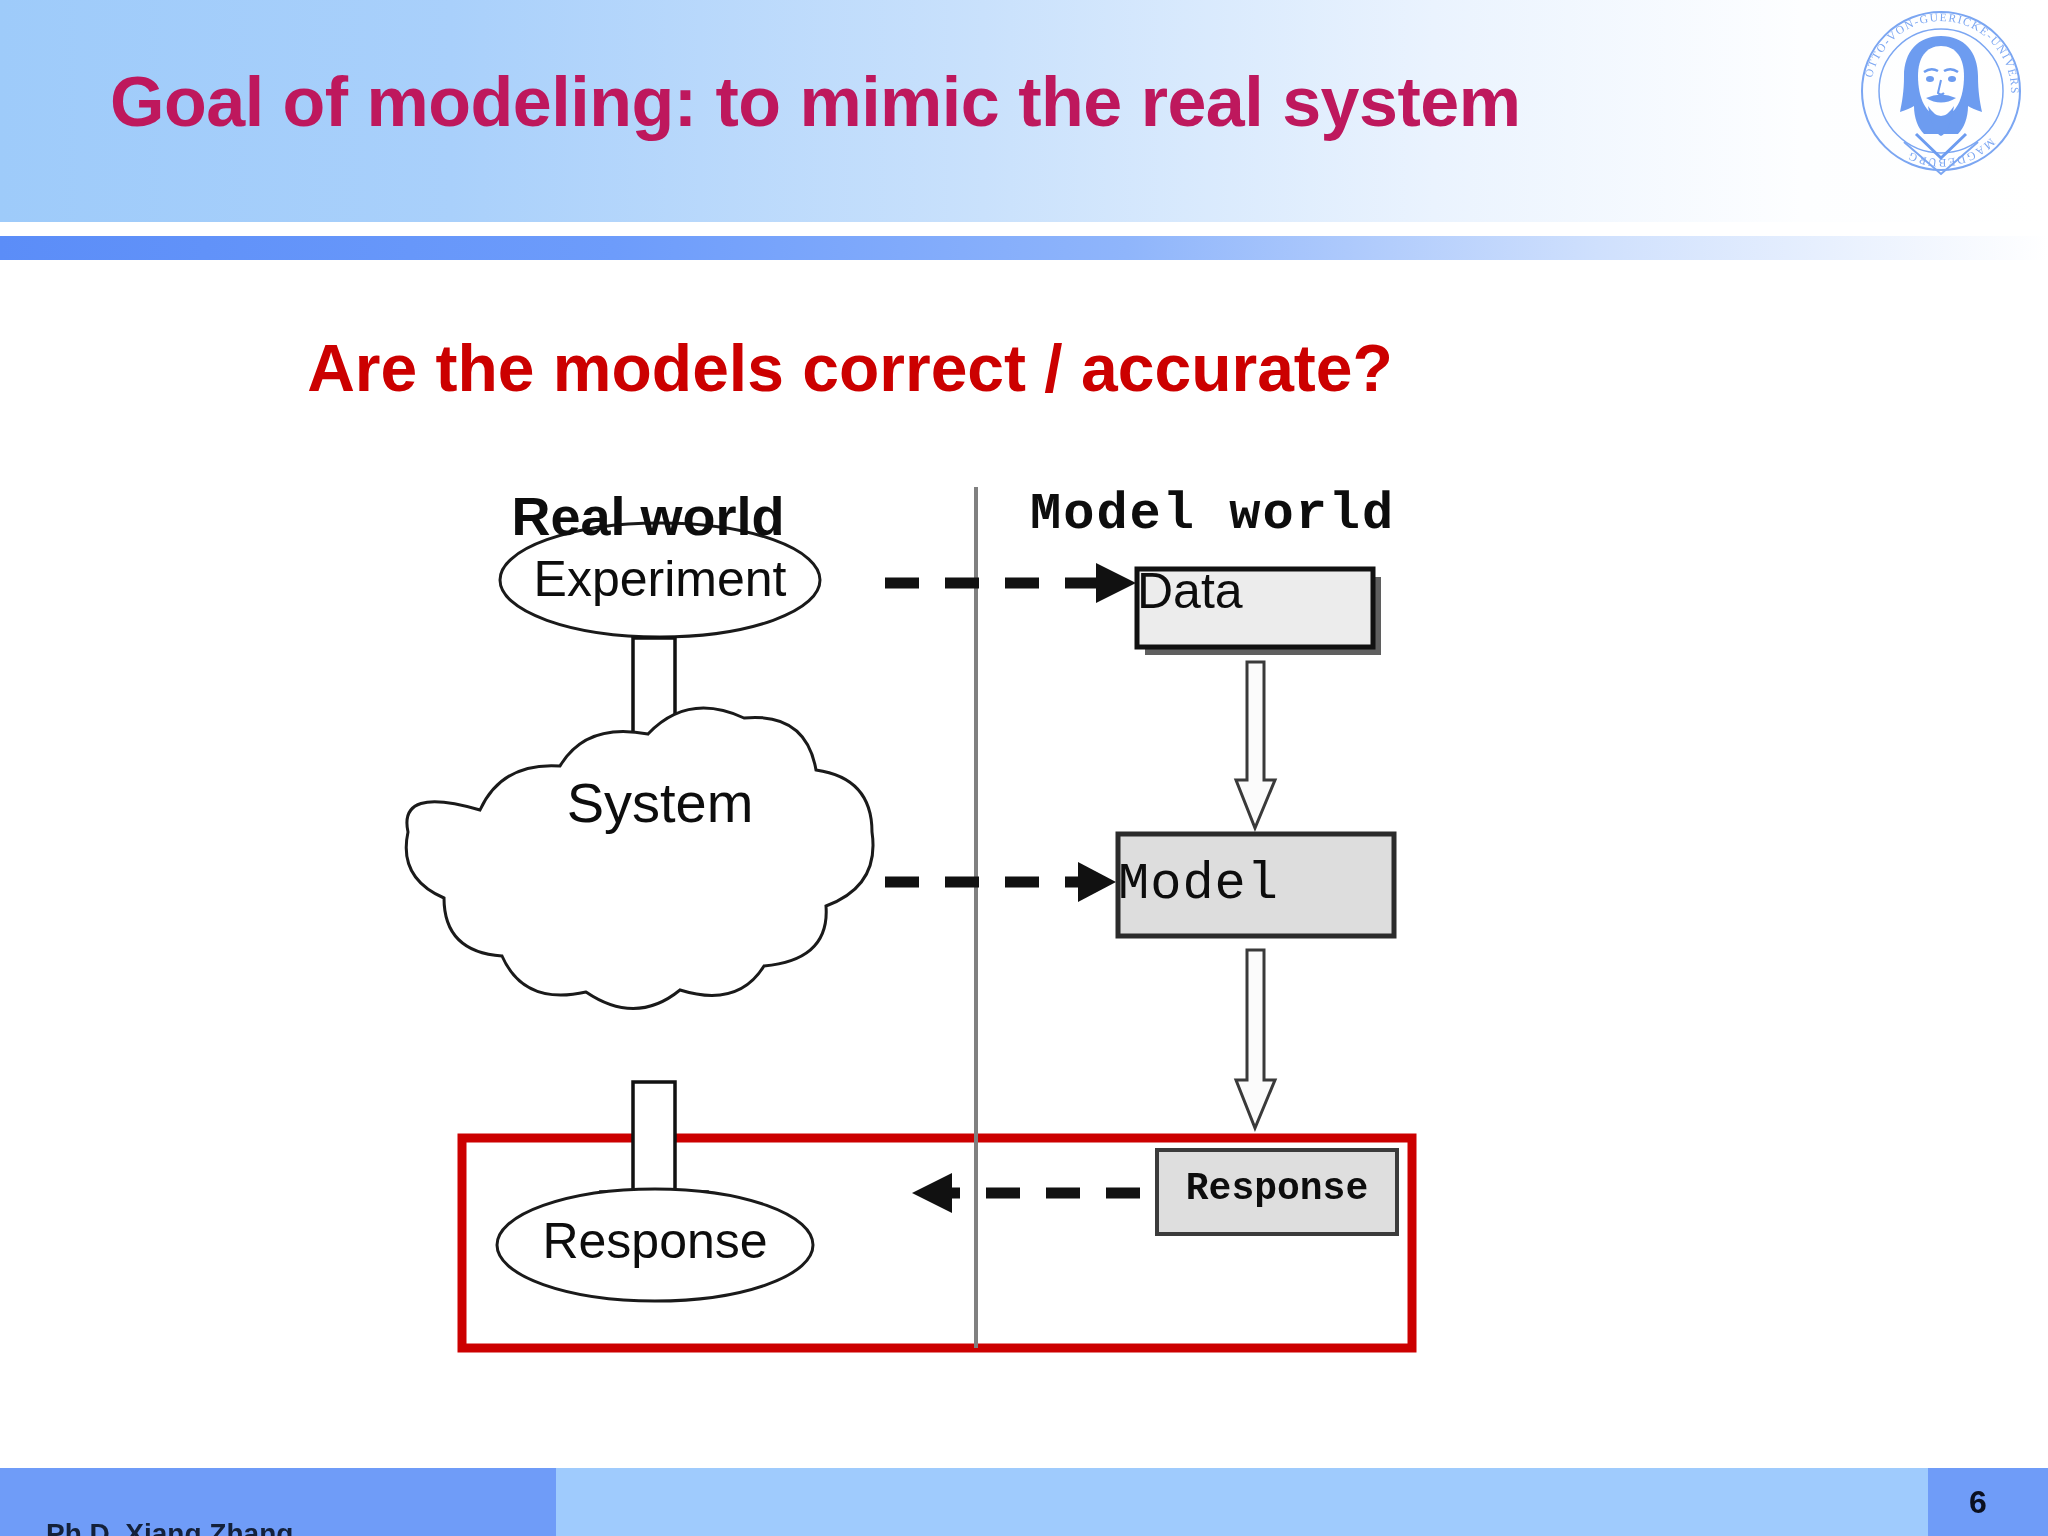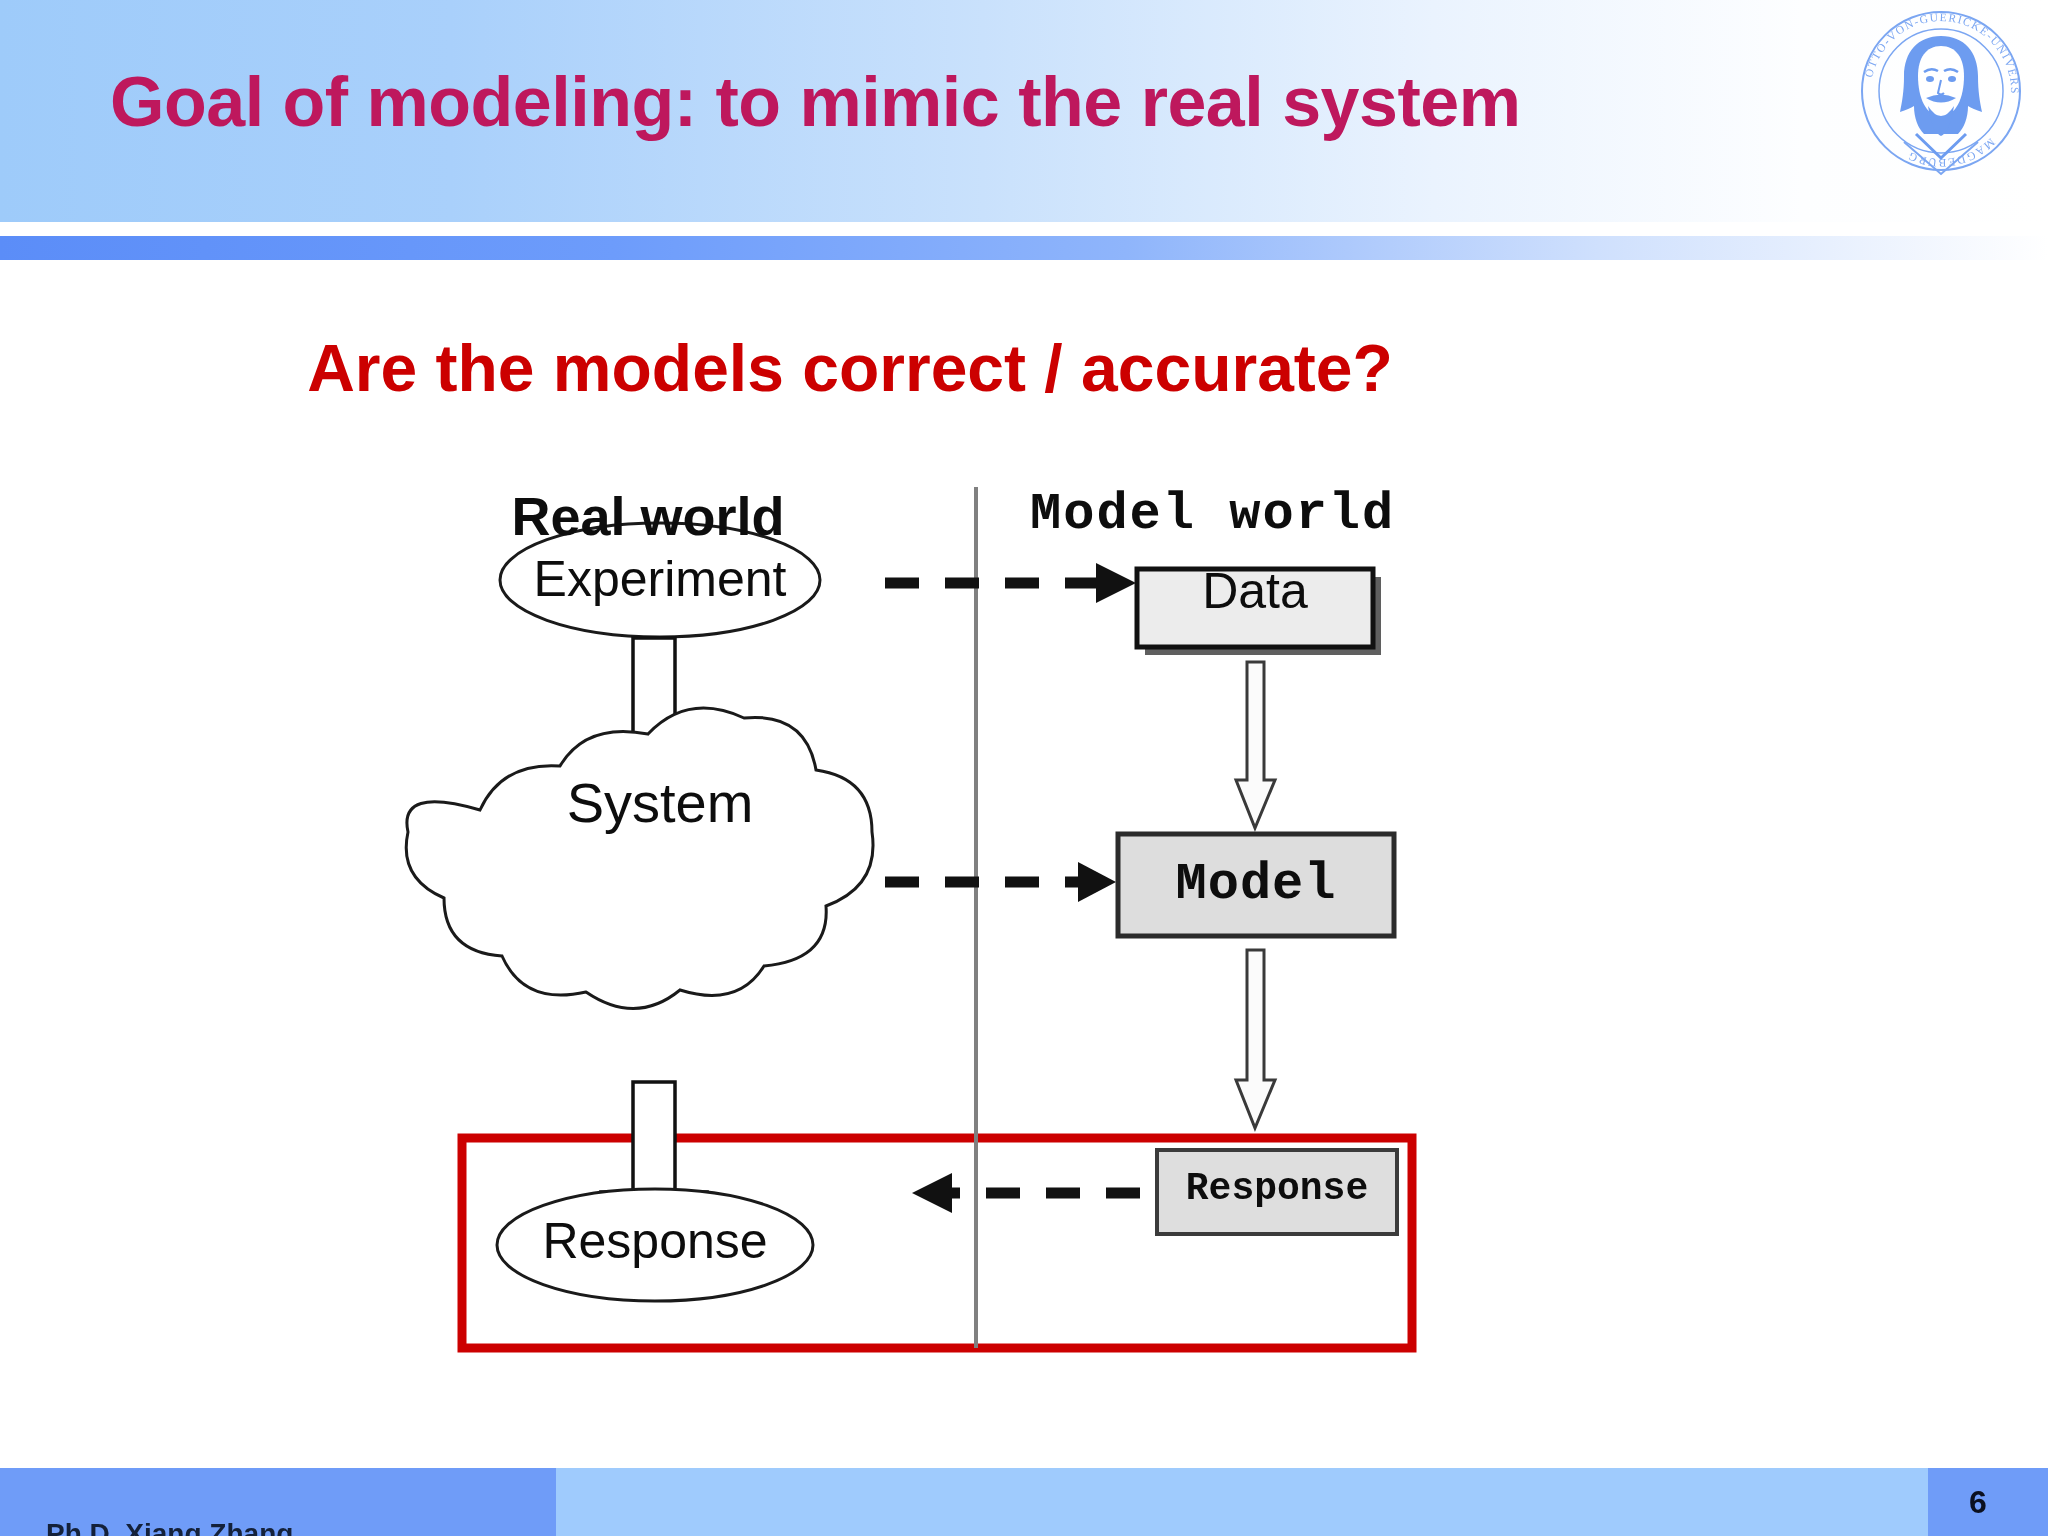--- a/index.html
+++ b/index.html
@@ -224,23 +224,23 @@
 <div>
   <div style="position:absolute;left:478px;top:485px;width:340px;text-align:center;font-size:54px;font-weight:bold;color:#0d0d0d;font-family:'Liberation Sans',sans-serif;">Real world</div>
   <div style="position:absolute;left:1030px;top:485px;width:500px;text-align:left;font-size:52px;font-weight:bold;color:#0d0d0d;font-family:'Liberation Mono',monospace;letter-spacing:2px;">Model world</div>
 
   <div style="position:absolute;left:500px;top:550px;width:320px;text-align:center;font-size:50px;color:#0d0d0d;font-family:'Liberation Sans',sans-serif;">Experiment</div>
 
   <div style="position:absolute;left:490px;top:770px;width:340px;text-align:center;font-size:56px;color:#0d0d0d;font-family:'Liberation Sans',sans-serif;">System</div>
 
   <div style="position:absolute;left:495px;top:1212px;width:320px;text-align:center;font-size:50px;color:#0d0d0d;font-family:'Liberation Sans',sans-serif;">Response</div>
 
-  <div style="position:absolute;left:1137px;top:562px;width:236px;text-align:center;font-size:50px;color:#0d0d0d;font-family:'Liberation Sans',sans-serif;">Data</div>
-
-  <div style="position:absolute;left:1118px;top:855px;width:276px;text-align:center;font-size:52px;font-weight:bold;color:#0d0d0d;font-family:'Liberation Mono',monospace;letter-spacing:1px;">Model</div>
+  <div style="position:absolute;left:1137px;top:562px;width:236px;text-align:left;font-size:50px;color:#0d0d0d;font-family:'Liberation Sans',sans-serif;">Data</div>
+
+  <div style="position:absolute;left:1118px;top:855px;width:276px;font-size:52px;font-weight:normal;color:#0d0d0d;font-family:'Liberation Mono',monospace;letter-spacing:1px;">Model</div>
 
   <div style="position:absolute;left:1157px;top:1167px;width:240px;text-align:center;font-size:38px;font-weight:bold;color:#0d0d0d;font-family:'Liberation Mono',monospace;">Response</div>
 </div>
 
 <div id="footer">
   <div class="foot-seg" id="foot-left"></div>
   <div class="foot-seg" id="foot-mid"></div>
   <div class="foot-seg" id="foot-right"></div>
   <div id="foot-author">Ph.D. Xiang Zhang</div>
   <div id="foot-page">6</div>

